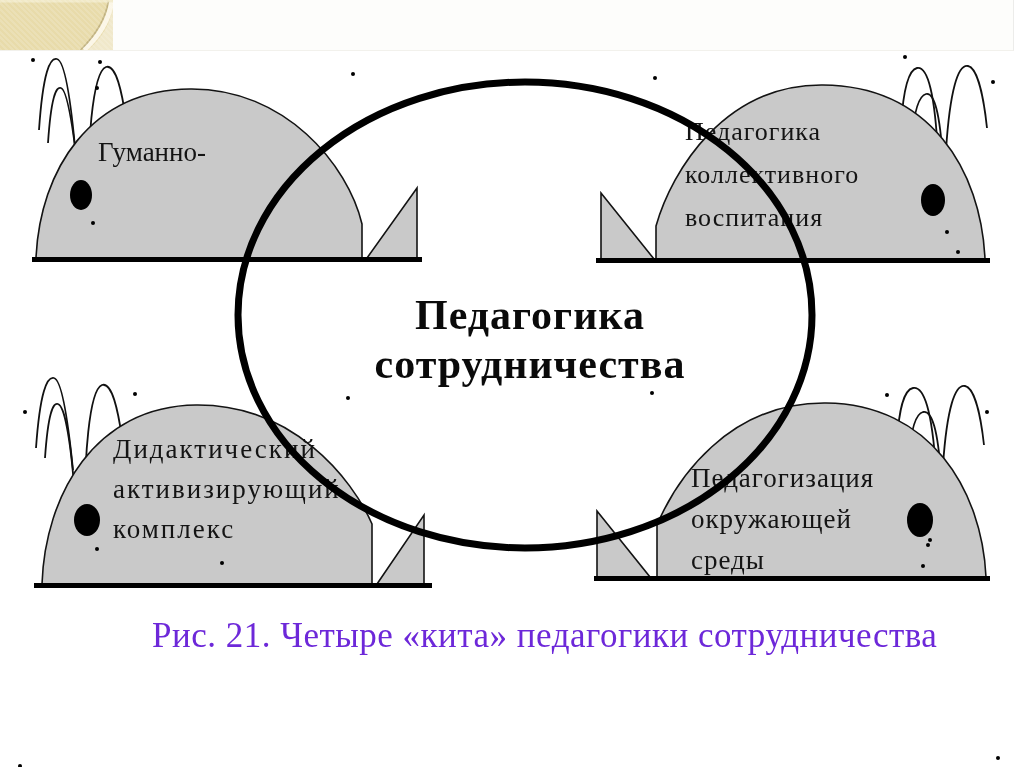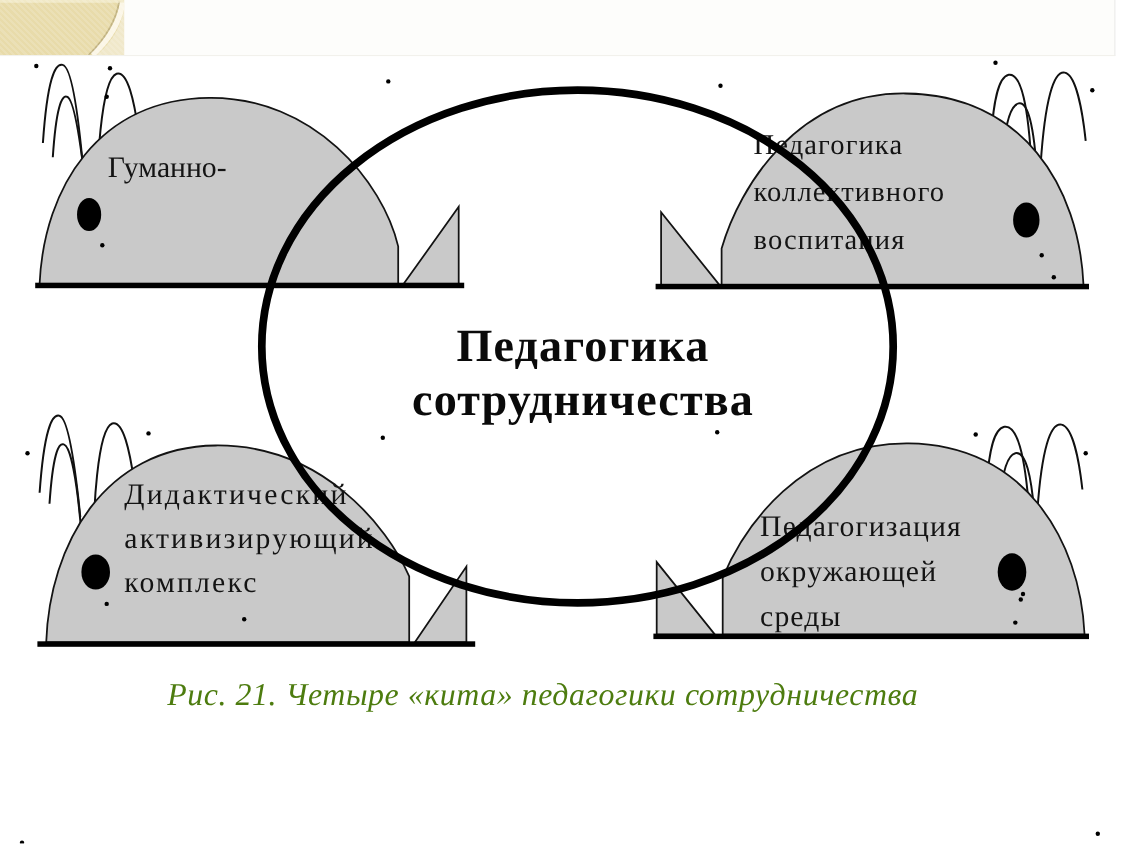--- a/index.html
+++ b/index.html
@@ -26,22 +26,22 @@
   .label{position:absolute;white-space:nowrap;color:#141414;}
   .label-tl{left:98px;top:133px;font-size:27px;line-height:39px;}
   .label-tr{left:685px;top:110px;font-size:26px;line-height:43px;letter-spacing:1px;}
   .label-bl{left:113px;top:429px;font-size:27px;line-height:40px;letter-spacing:2px;}
   .label-br{left:691px;top:458px;font-size:27px;line-height:41px;letter-spacing:1px;}
   .center-title{
     position:absolute;left:330px;top:291px;width:400px;text-align:center;
     font-size:42px;font-weight:bold;line-height:49px;letter-spacing:1px;color:#0a0a0a;
   }
   .caption{
-    position:absolute;left:152px;top:616px;font-size:29px;font-style:italic;
-    letter-spacing:.5px;color:#4d7c0f;white-space:nowrap;
+    position:absolute;left:152px;top:616px;font-size:35px;
+    letter-spacing:.5px;color:#6d28d9;white-space:nowrap;
   }
 </style>
 </head>
 <body>
 
 <div class="slide">
 
   <div class="top-band"></div>
 
   <div class="corner">

